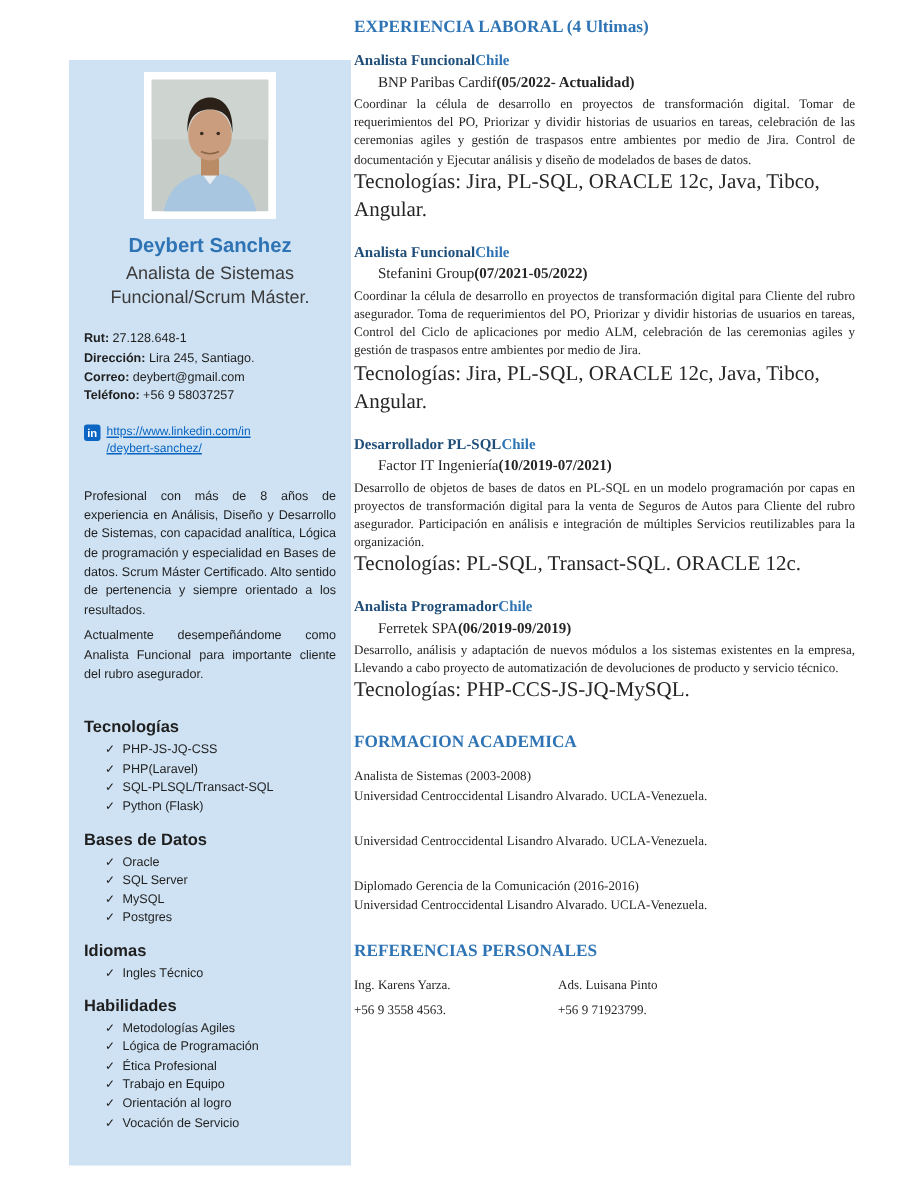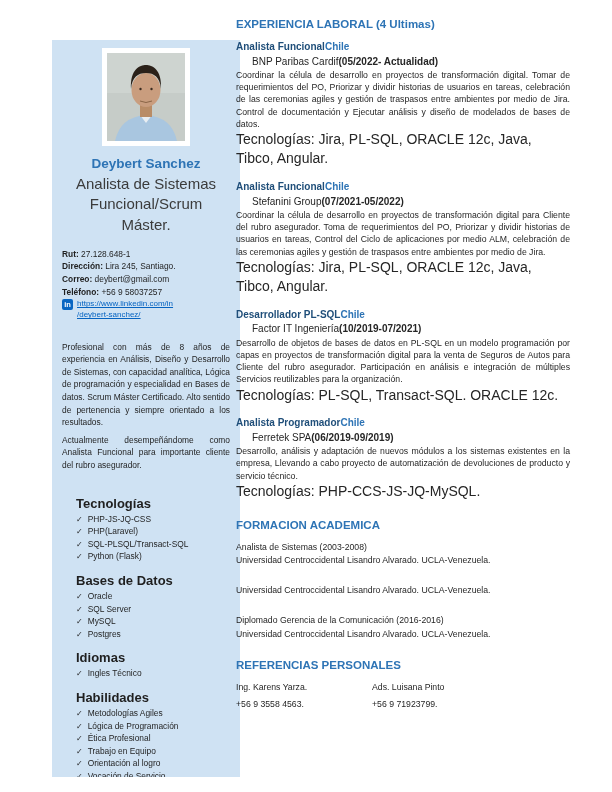--- a/index.html
+++ b/index.html
@@ -1,41 +1,41 @@
 <!DOCTYPE html>
 <html><head>
 <meta charset="utf-8">
 <style>
   * { margin:0; padding:0; box-sizing:border-box; }
   html,body { width:612px; height:792px; background:#ffffff; font-family:"Liberation Sans", sans-serif; color:#262626; }
   .page { position:relative; width:612px; height:792px; background:#ffffff; overflow:hidden; }
 
   
-  .sidebar { position:absolute; left:52px; top:40px; width:188px; height:737px; background:#cfe2f3; overflow:hidden; }
+  .sidebar { position:absolute; left:46px; top:40px; width:188px; height:737px; background:#cfe2f3; overflow:hidden; }
   .photo-frame { width:88px; margin:8px auto 0; background:#ffffff; padding:5px; }
   .photo-frame svg { display:block; }
   .name { margin-top:10px; text-align:center; font-size:13.5px; font-weight:bold; color:#2e74b5; }
-  .headline { margin-top:3px; text-align:center; font-size:15px; color:#3b3b3b; line-height:1.35; padding:0 18px; }
+  .headline { margin-top:3px; text-align:center; font-size:12px; color:#3b3b3b; line-height:1.35; padding:0 18px; }
   .contact-block { margin-top:13px; padding:0 10px; font-size:8.4px; line-height:1.5; }
   .c-label { font-weight:bold; color:#1f1f1f; }
   .c-value { color:#1f1f1f; }
-  .li-row { display:flex; align-items:flex-start; margin-top:0; }
+  .li-row { display:flex; align-items:flex-start; margin-top:12px; }
   .li-badge { flex:0 0 auto; width:11px; height:11px; background:#0a66c2; color:#ffffff; font-size:7.5px; font-weight:bold; text-align:center; line-height:11px; border-radius:2px; margin-right:4px; margin-top:1px; }
   .li-link { font-size:8px; color:#0563c1; text-decoration:underline; line-height:1.4; word-break:break-all; cursor:pointer; }
   .profile { margin:20px 10px 0; font-size:8.4px; line-height:1.5; text-align:justify; color:#1f1f1f; }
   .profile.second { margin-top:5px; }
   .sb-section { padding:0 10px; }
   .sb-section.first { margin-top:24px; }
   .sb-section { margin-top:10px; }
-  .sb-heading { font-size:13px; font-weight:bold; color:#1f1f1f; margin-bottom:2px;margin-left:14px; }
+  .sb-heading { font-size:11px; font-weight:bold; color:#1f1f1f; margin-bottom:2px; }
   .check-item { display:flex; align-items:baseline; padding-left:14px; font-size:8.4px; line-height:1.45; color:#1f1f1f; }
   .check { flex:0 0 auto; margin-right:5px; font-size:8px; color:#1f1f1f; }
 
   
-  .main { position:absolute; left:236px; top:18px; width:334px; }
+  .main { position:absolute; left:236px; top:12px; width:334px;font-family:Liberation Serif, serif; }
   .sec-heading { font-size:11.5px; font-weight:bold; color:#2e74b5; margin-bottom:10px; }
   .sec-heading.later { margin-top:18px; }
   .job { margin-bottom:11px; }
   .job-row { display:flex; justify-content:flex-start; align-items:baseline; font-size:10px; line-height:1.45; }
   .job-title { font-weight:bold; color:#1f4e79; }
   .job-loc { font-weight:bold; color:#2e74b5; }
   .job-company { color:#262626;padding-left:16px; }
   .job-dates { font-weight:bold; color:#262626; }
   .job-desc { font-size:8.7px; line-height:1.4; text-align:justify; color:#262626; }
   .job-tech { font-size:14px; line-height:1.4; color:#262626; }

